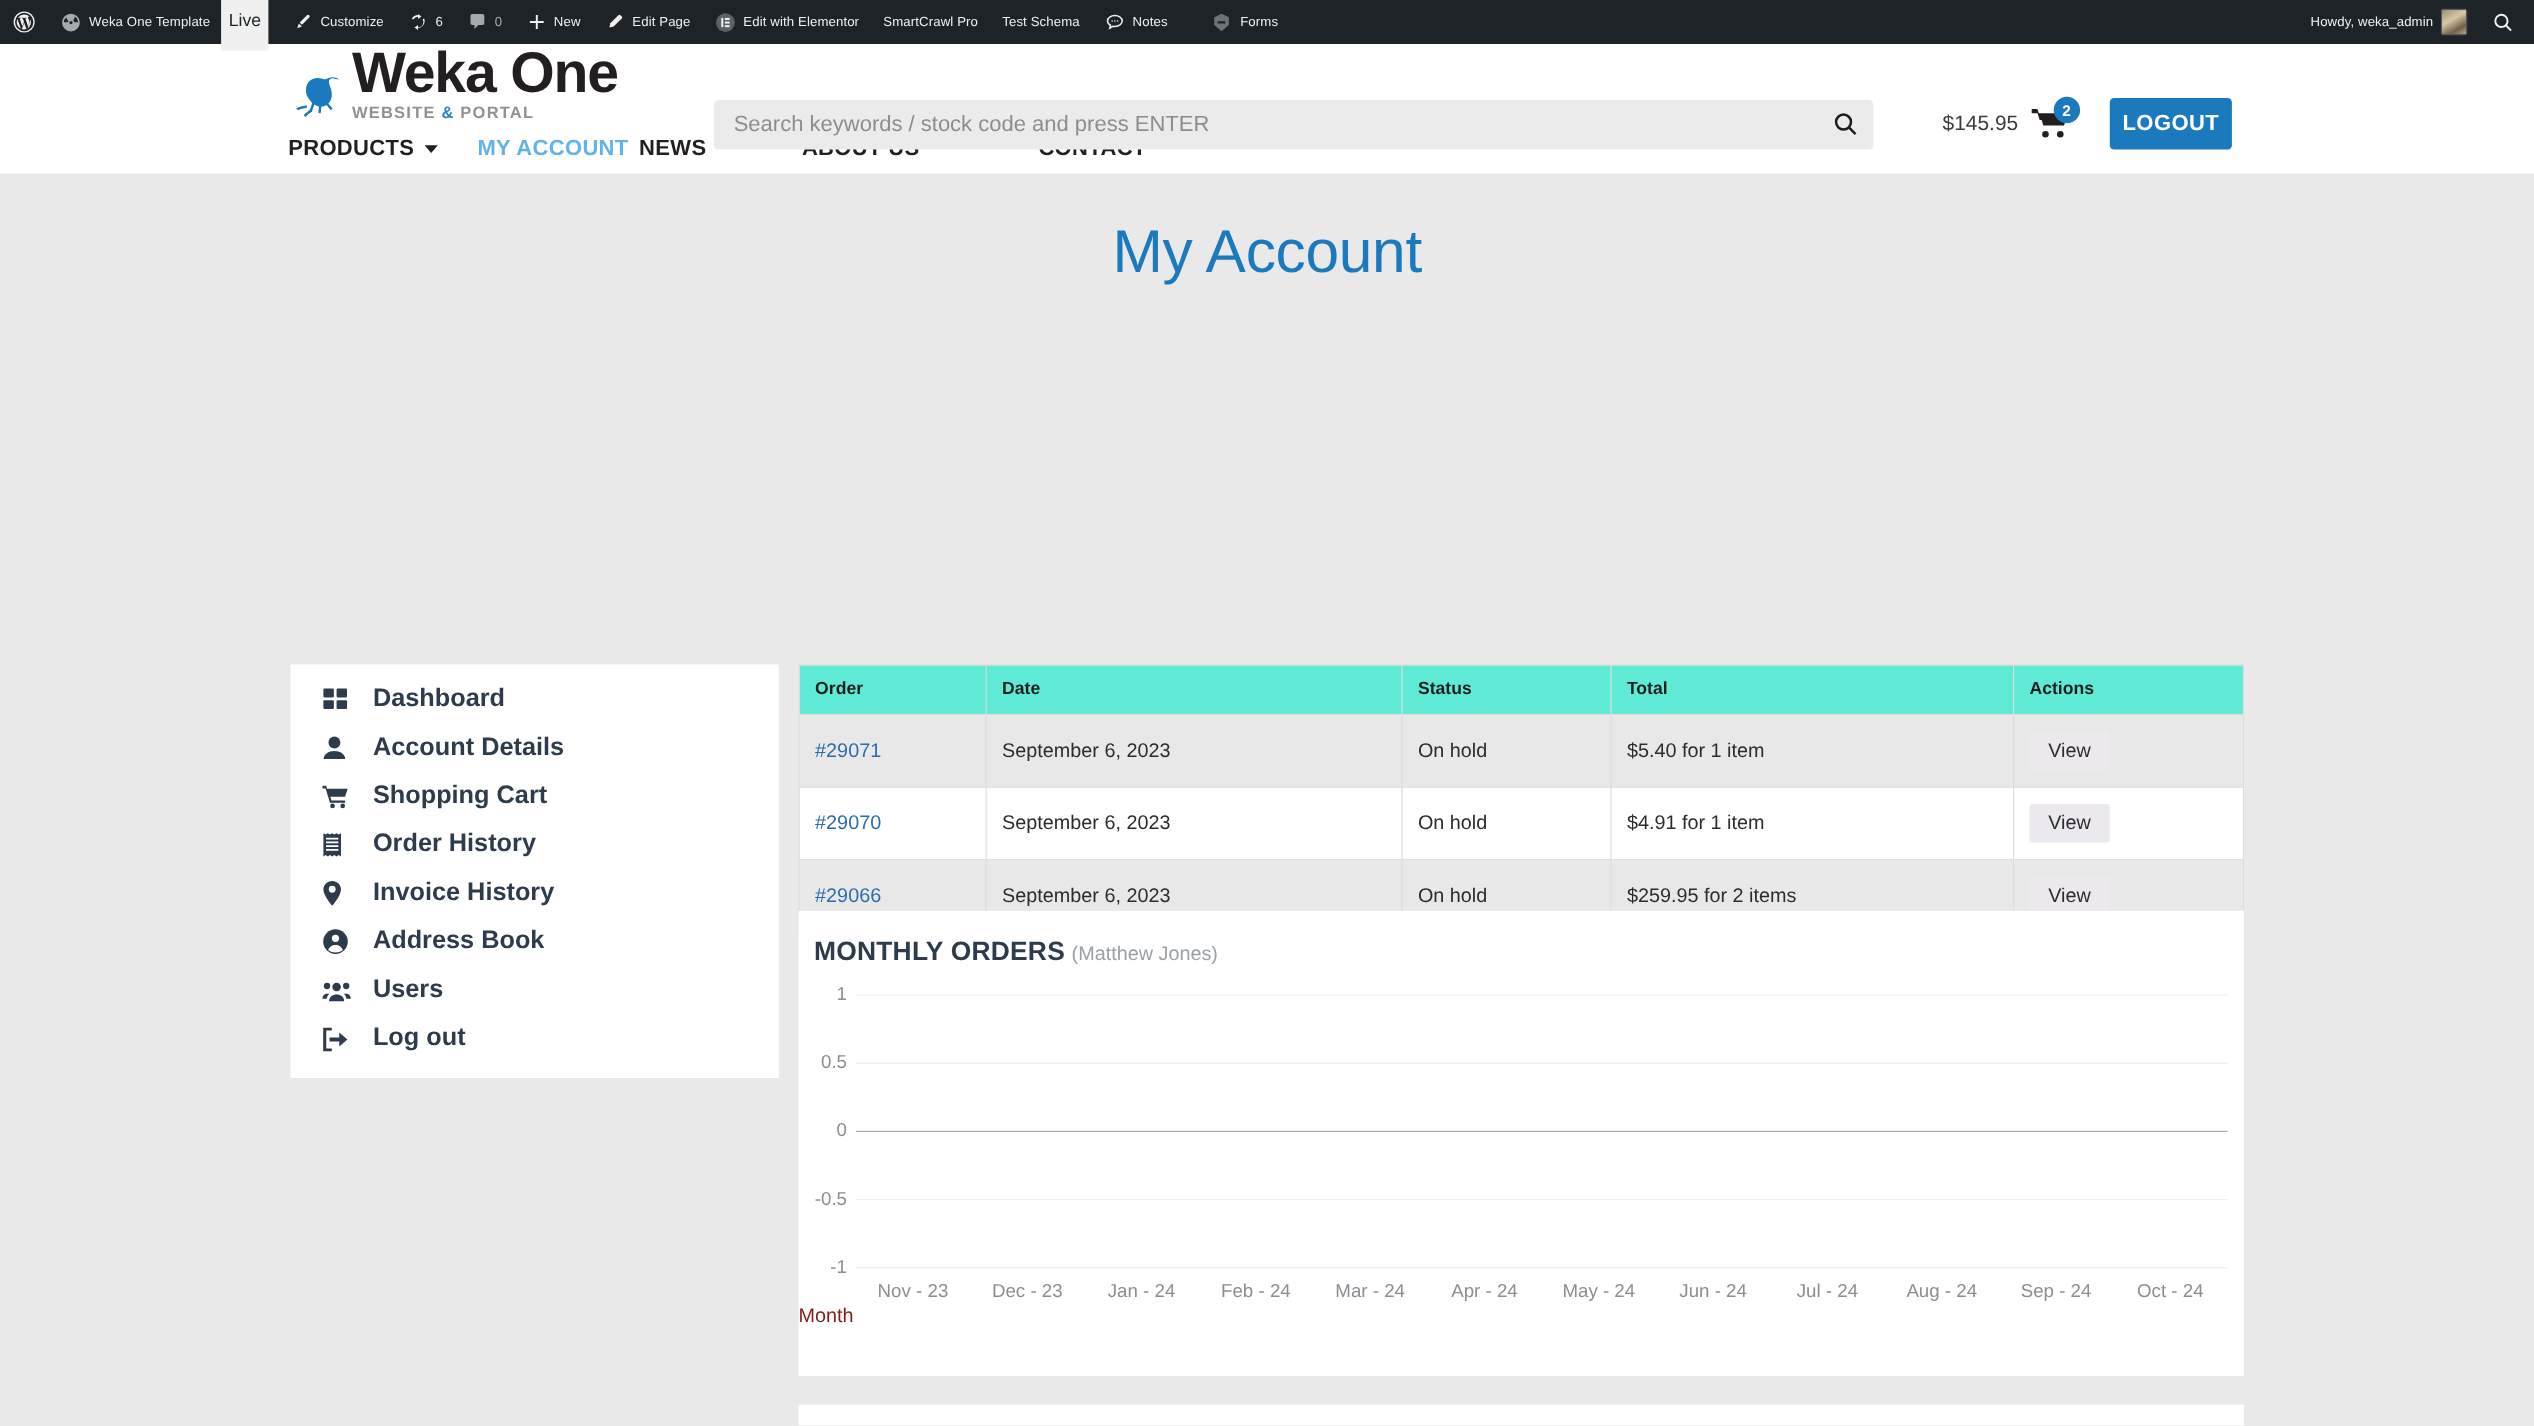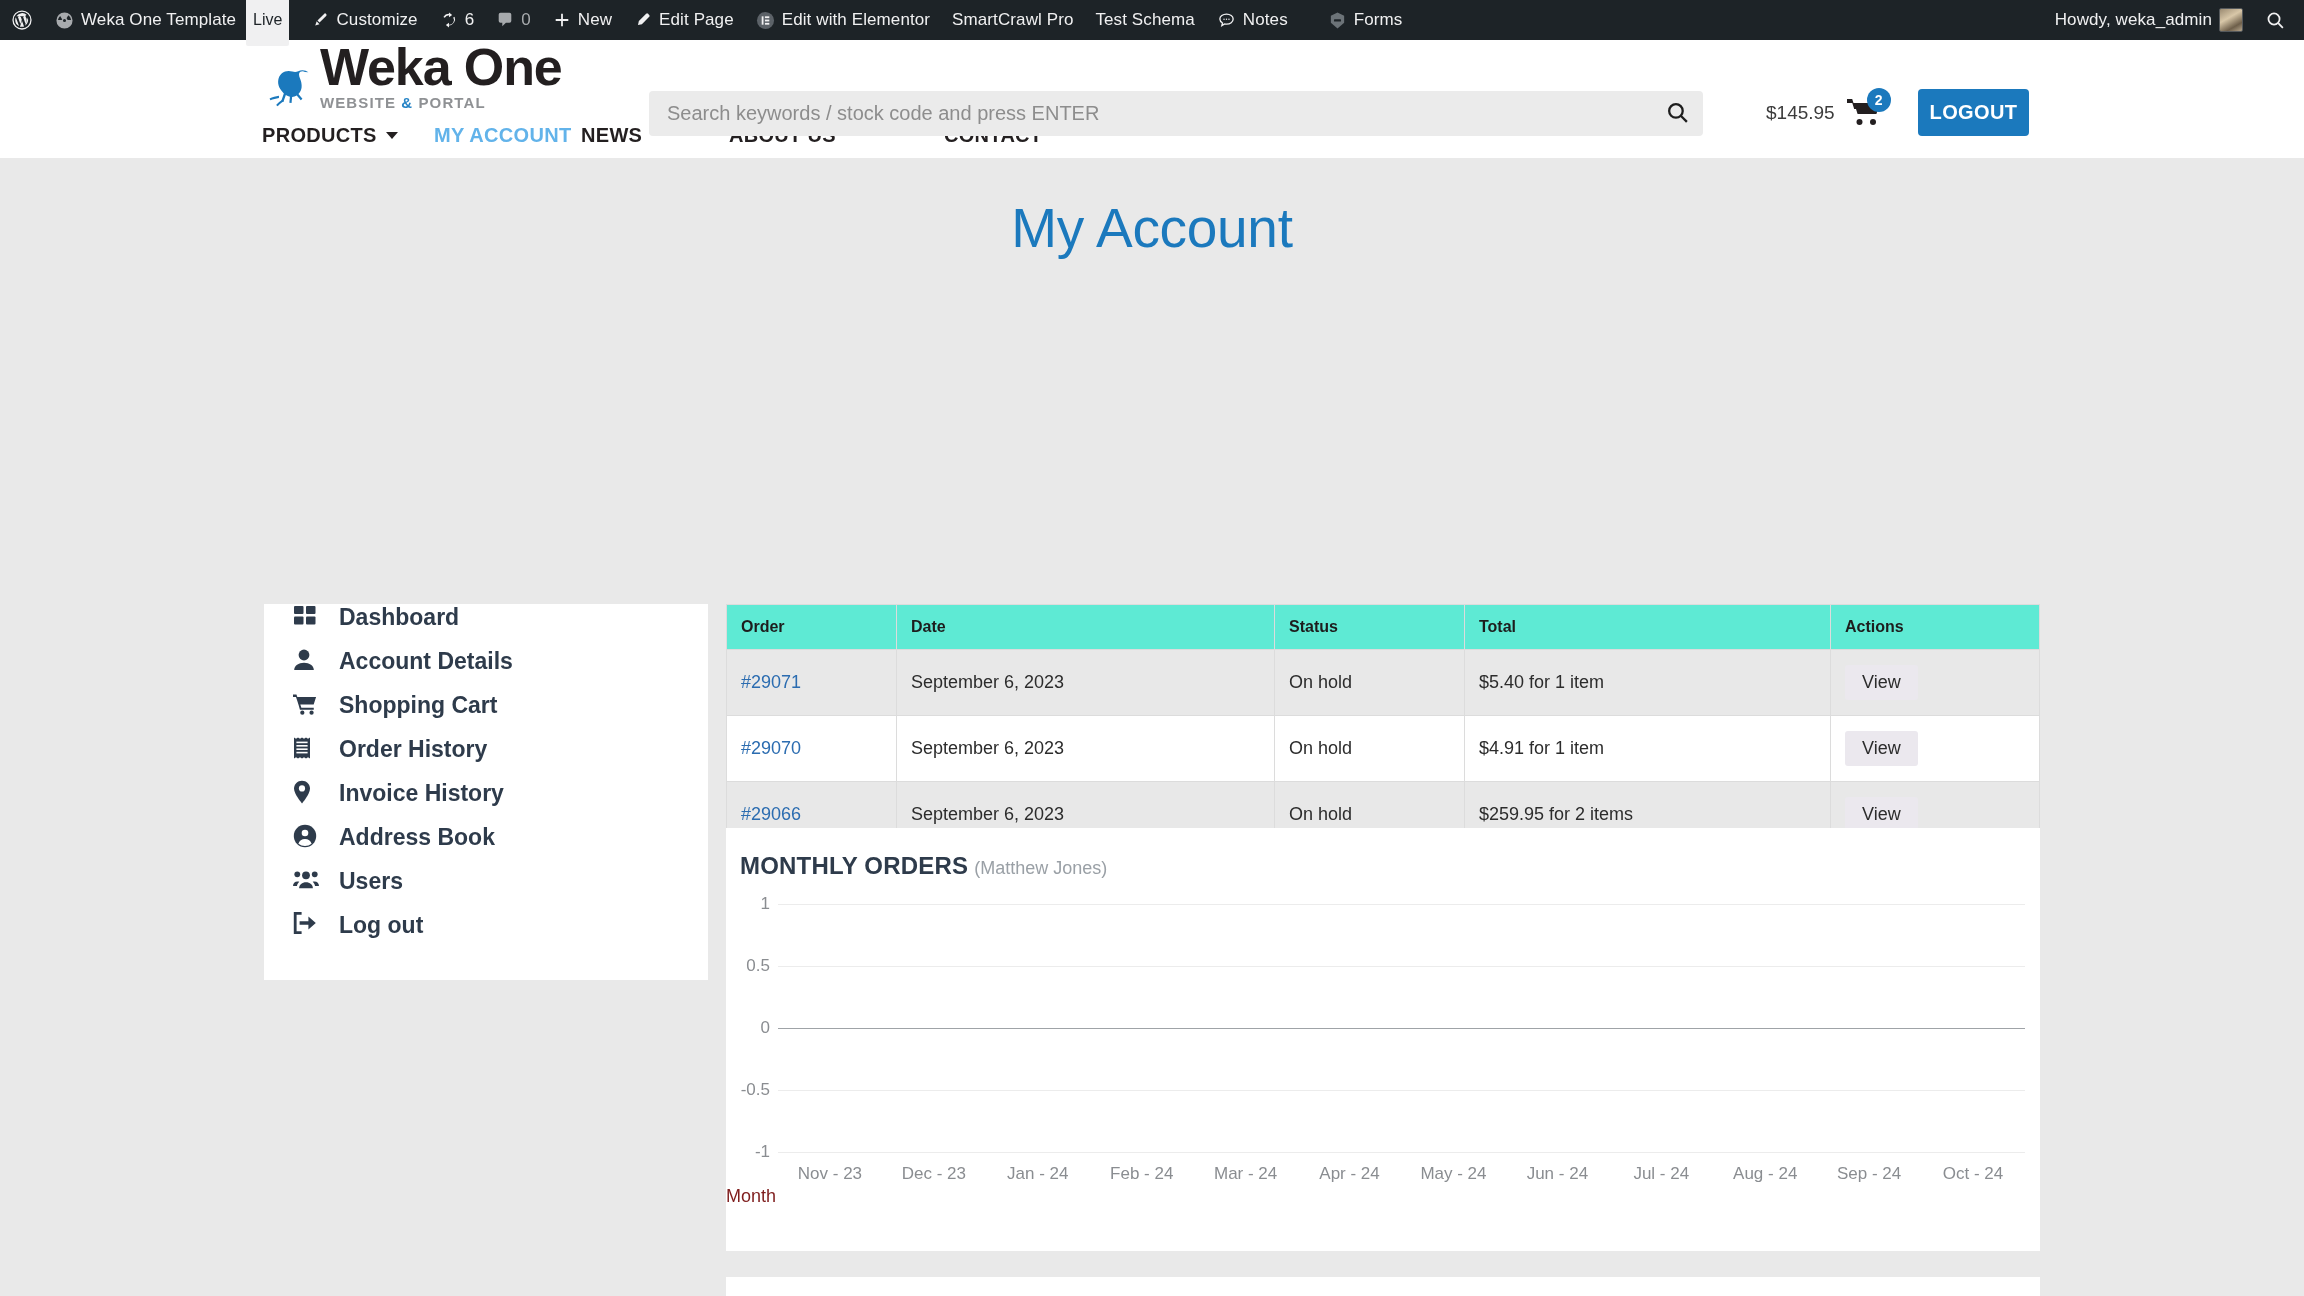--- a/index.html
+++ b/index.html
@@ -14,21 +14,21 @@
   #adminbar {
     height: 40px; width: 100%;
     background: #1d2327; color: #f0f0f1;
     display: flex; align-items: center;
     font-size: 19px; white-space: nowrap;
   }
   .ab-item {
     display: flex; align-items: center; gap: 7px;
     padding: 0 11px; height: 40px; color: #f0f0f1;
   }
-  .ab-item .lbl { font-size: 17px; letter-spacing: .1px; }
+  .ab-item .lbl { font-size: 12px; letter-spacing: .1px; }
   .ab-ico { display: inline-flex; align-items: center; justify-content: center; }
   .ab-ico svg { display: block; }
   #adminbar .spacer { flex: 1; }
   .live-badge {
     background: #f0f0f1; color: #1d2327;
     font-size: 16px; padding: 16px 7px; border-radius: 2px;
     margin-left: 3px; line-height: 1.25;
   }
   .count-muted { color: #a7aaad; }
   .avatar-img {
@@ -118,21 +118,21 @@
   }
 
   .layout { position: relative; }
 
   
   .sidebar-card {
     position: absolute; left: 264px; top: 344px;
     width: 444px; height: 376px; background: #fff;
   }
   .side-item {
-    display: flex; align-items: flex-start; gap: 20px;
+    display: flex; align-items: flex-end; gap: 20px;
     height: 44px; padding-left: 29px; cursor: pointer;
   }
   .side-ico { width: 26px; display: flex; align-items: center; justify-content: flex-start; }
   .side-lbl { font-size: 23px; font-weight: bold; color: #2e3b4b; }
 
   
   .orders-card {
     position: absolute; left: 726px; top: 344px; width: 1314px;
   }
   table.orders { border-collapse: collapse; width: 100%; table-layout: fixed; }

